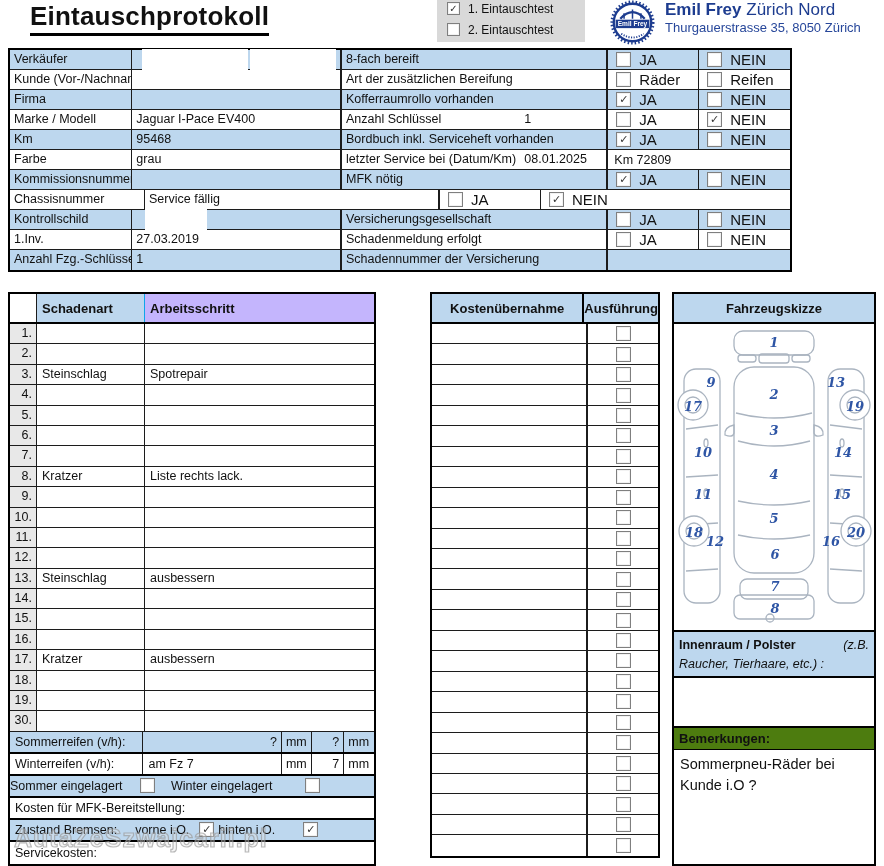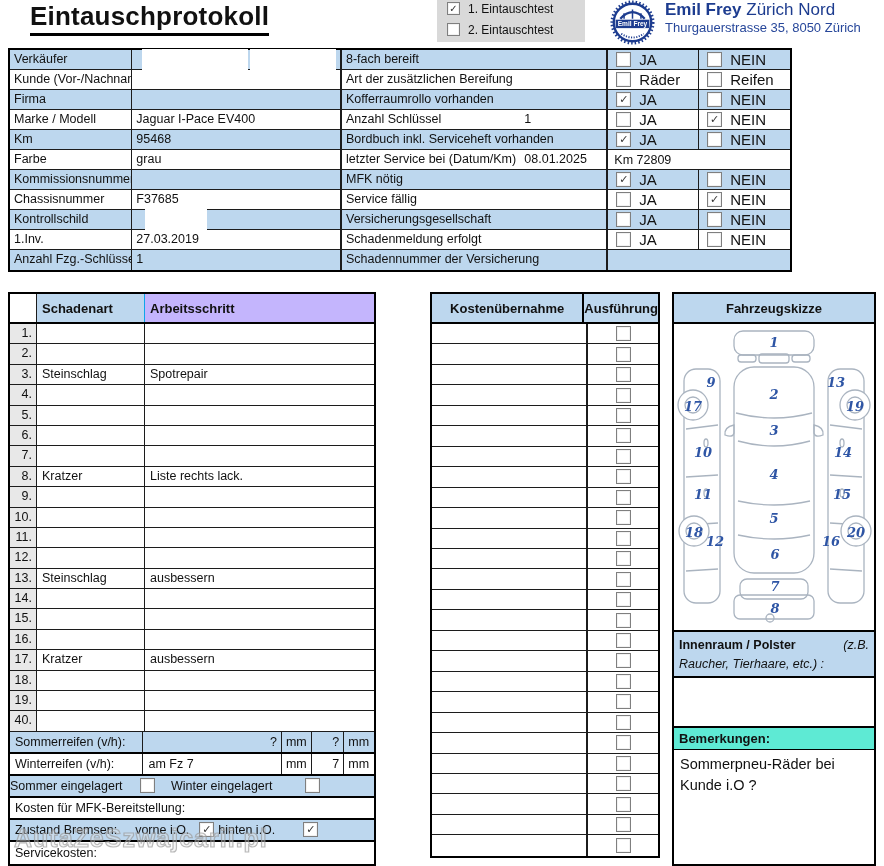--- a/index.html
+++ b/index.html
@@ -82,21 +82,21 @@
   .rhead{height:30px;background:#bdd7ee;border-bottom:2px solid #000;font-weight:700;
          font-size:13px;text-align:center;padding-top:7px;}
   .sketch{height:308px;border-bottom:2px solid #000;position:relative;background:#fff;}
   .sketch svg{display:block;width:100%;height:100%;}
   .innen{height:46px;background:#bdd7ee;border-bottom:2px solid #000;
          font-size:12.5px;padding:4px 5px 0 5px;line-height:1.5;}
   .innen-l1{display:flex;justify-content:space-between;}
   .innen .b{font-weight:700;}
   .innen .i{font-style:italic;}
   .rp-empty{height:50px;border-bottom:2px solid #000;background:#fff;}
-  .bemerk-head{height:22px;background:#5eead4;border-bottom:1px solid #000;
+  .bemerk-head{height:22px;background:#4d7c0f;border-bottom:1px solid #000;
                font-weight:700;font-size:13px;padding:3px 0 0 5px;}
   .bemerk-body{height:114px;font-size:14.5px;padding:4px 6px;line-height:1.45;}
 
   
   .watermark{position:absolute;left:14px;top:824px;z-index:50;pointer-events:none;
              font-size:25px;font-weight:700;letter-spacing:1px;
              color:rgba(225,225,225,0.35);
              -webkit-text-stroke:1.2px rgba(150,150,150,0.65);}
 
   .zone-num{font-family:"DejaVu Serif",serif;font-style:italic;font-weight:700;
@@ -255,21 +255,20 @@
             <span class="jn-label">JA</span>
           </div>
           <div class="half">
             <span class="cb"></span>
             <span class="jn-label">NEIN</span>
           </div>
         </div>
       </div>
       <div class="irow">
         <div class="ic label">Chassisnummer</div>
-        <div class="ic value">F37685</div>
         <div class="ic mid">
           <span class="ml">Service fällig</span>
           <span class="mv"></span>
         </div>
         <div class="ic right">
           <div class="half first">
             <span class="cb"></span>
             <span class="jn-label">JA</span>
           </div>
           <div class="half">
@@ -422,21 +421,21 @@
           <div class="dnum">18.</div>
           <div class="dart"></div>
           <div class="dwork"></div>
         </div>
         <div class="drow">
           <div class="dnum">19.</div>
           <div class="dart"></div>
           <div class="dwork"></div>
         </div>
         <div class="drow">
-          <div class="dnum">40.</div>
+          <div class="dnum">30.</div>
           <div class="dart"></div>
           <div class="dwork"></div>
         </div>
       </div>
     <div id="lower-rows">
         <div class="srow shade">
           <div class="s-label bordered">Sommerreifen (v/h):</div>
           <div class="s-wide">
             <span></span>
             <span>?</span>

